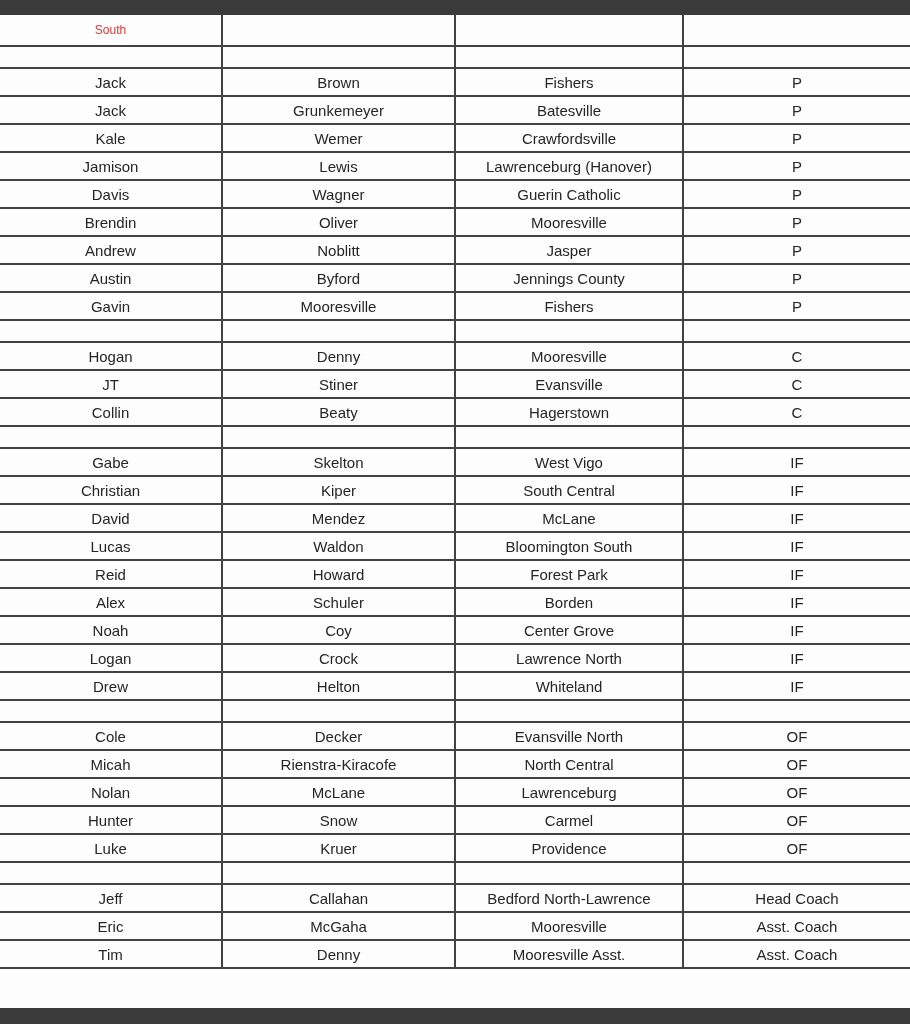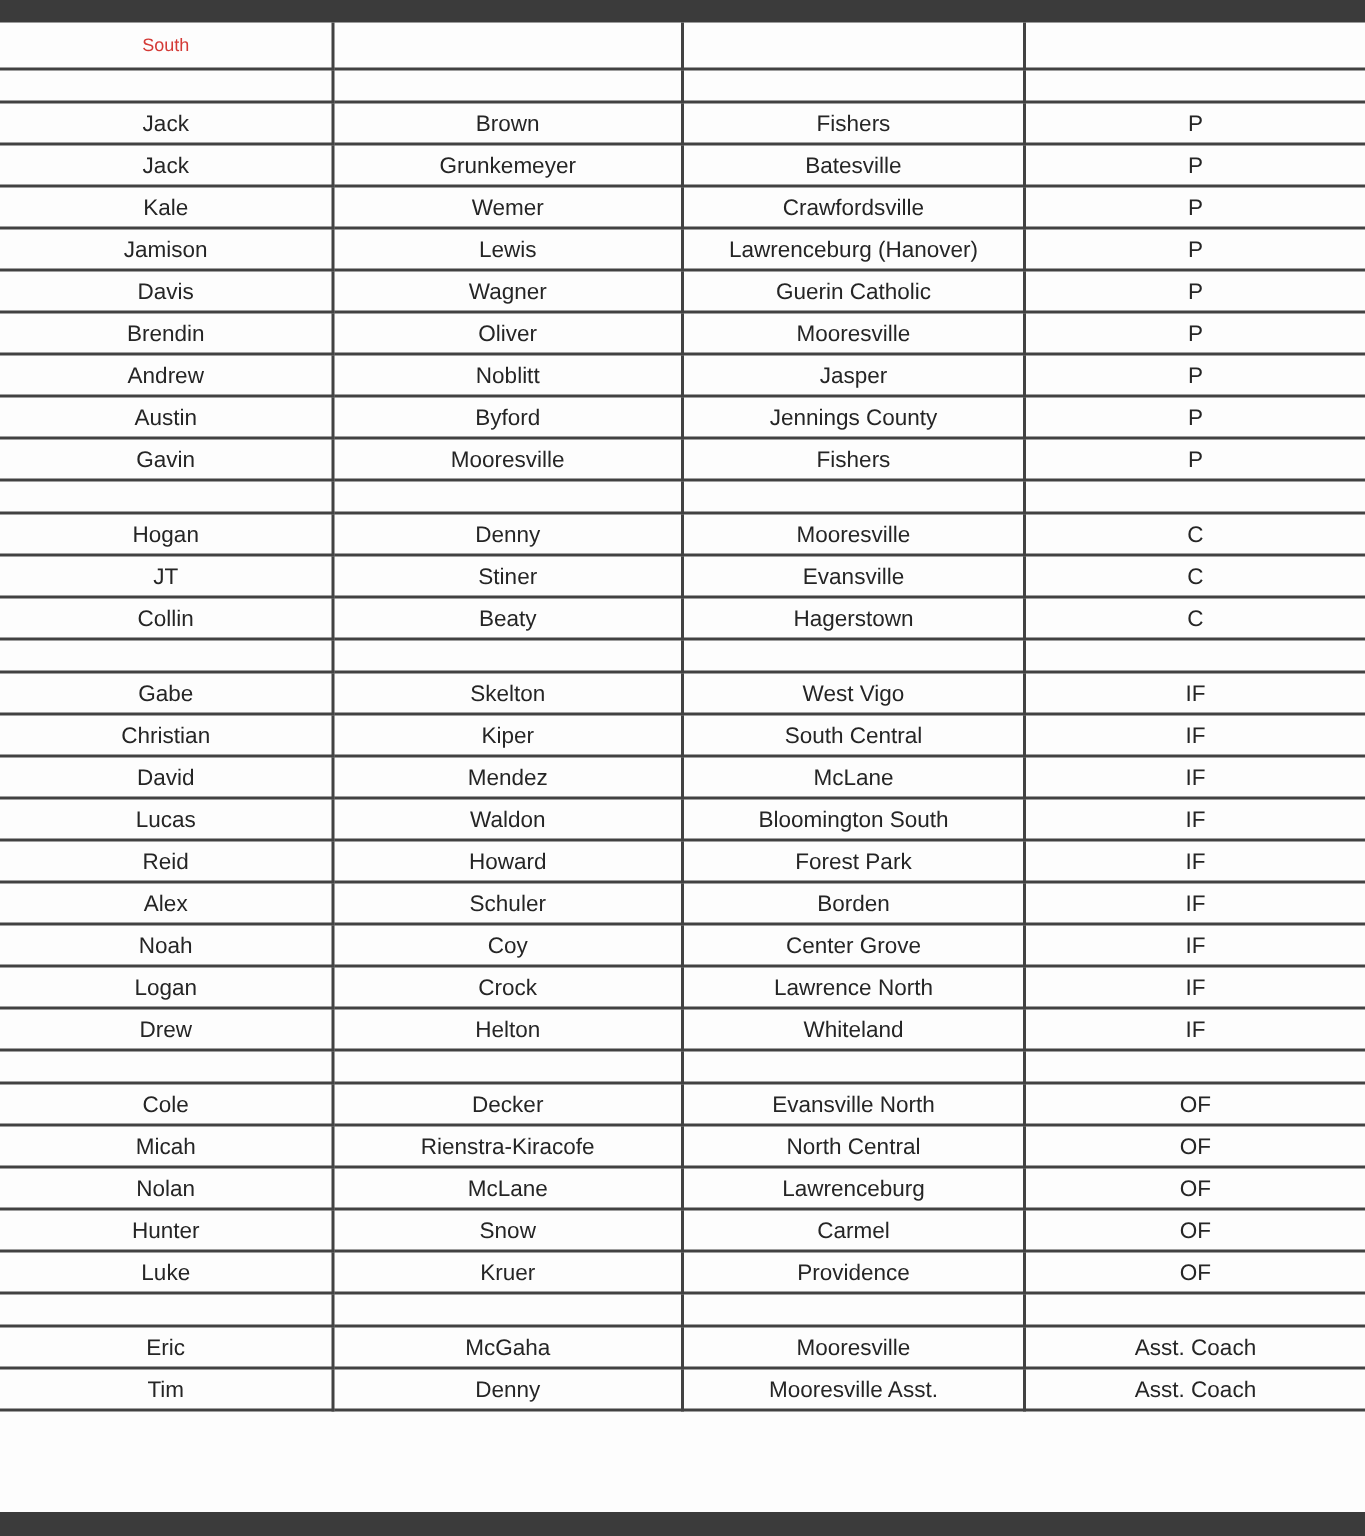--- a/index.html
+++ b/index.html
@@ -255,20 +255,26 @@
           <td>Providence</td>
           <td>OF</td>
         </tr>
         <tr class="row-spacer">
           <td></td>
           <td></td>
           <td></td>
           <td></td>
         </tr>
         <tr class="row-data">
+          <td>Jeff</td>
+          <td>Callahan</td>
+          <td>Bedford North-Lawrence</td>
+          <td>Head Coach</td>
+        </tr>
+        <tr class="row-data">
           <td>Eric</td>
           <td>McGaha</td>
           <td>Mooresville</td>
           <td>Asst. Coach</td>
         </tr>
         <tr class="row-data">
           <td>Tim</td>
           <td>Denny</td>
           <td>Mooresville Asst.</td>
           <td>Asst. Coach</td>

